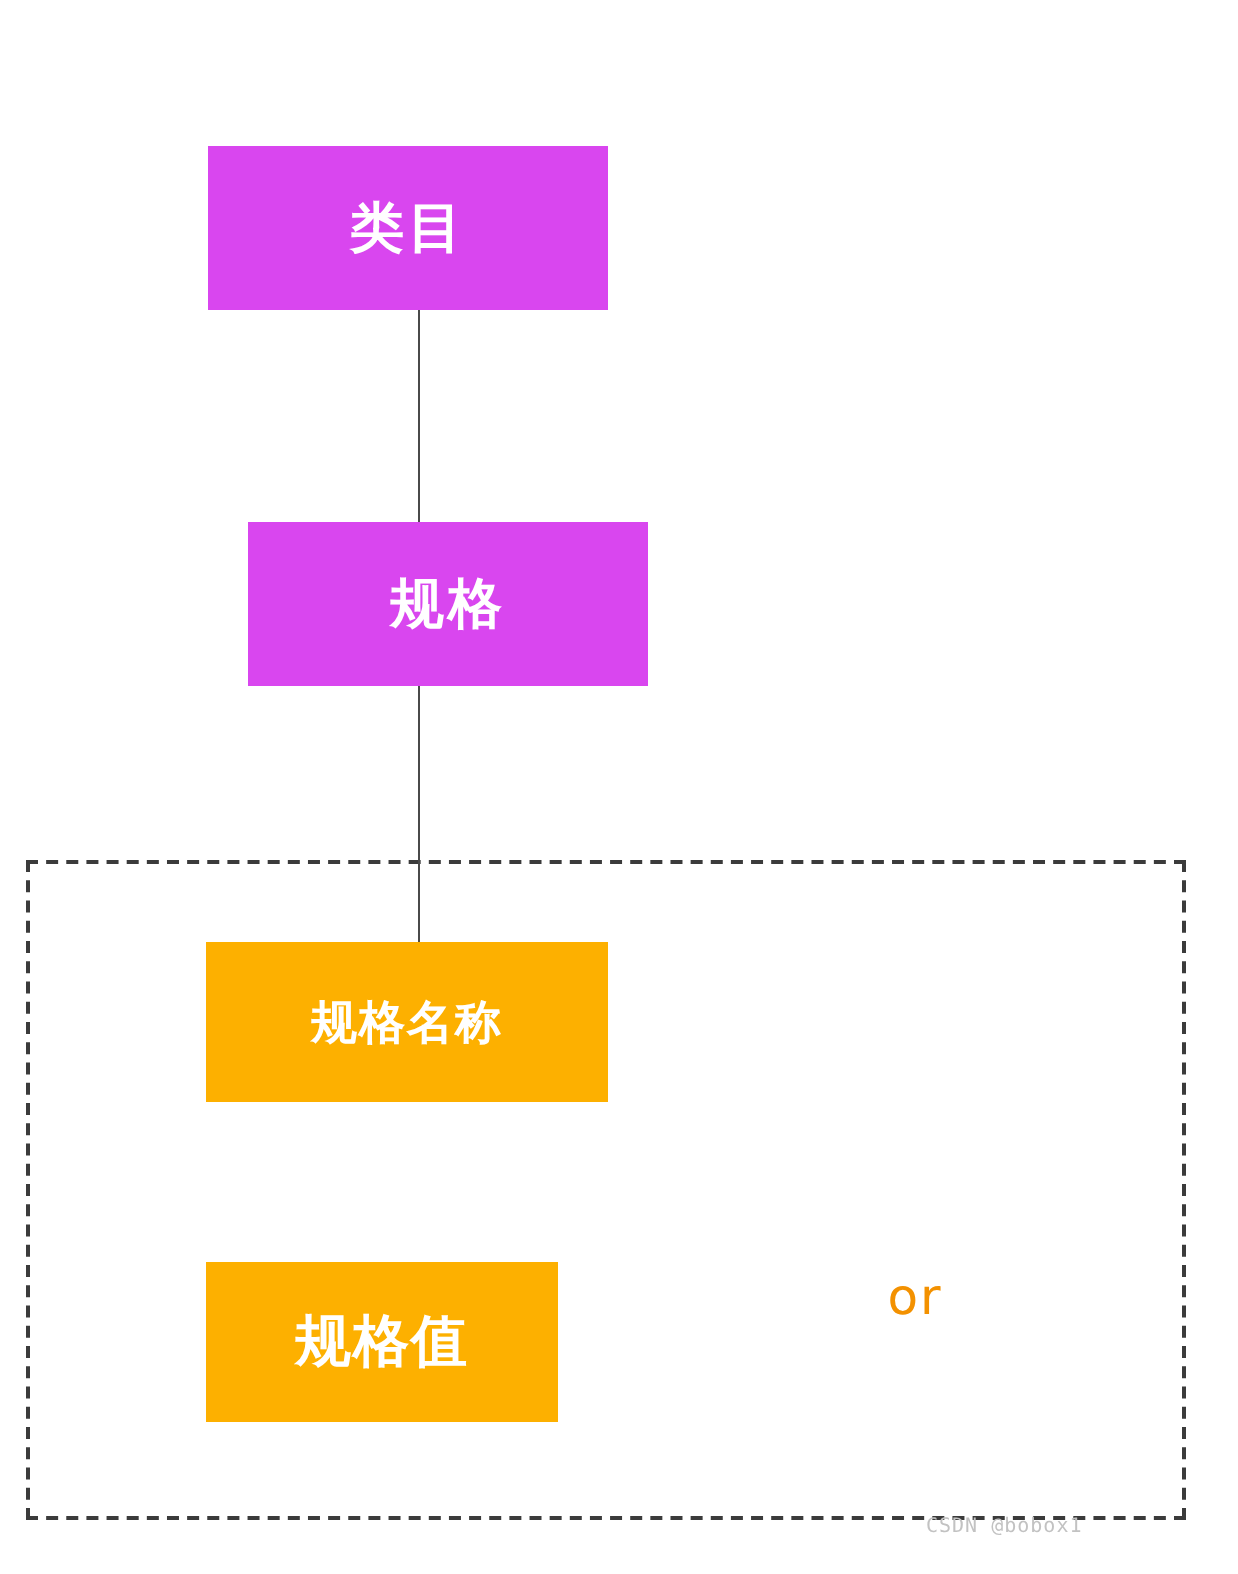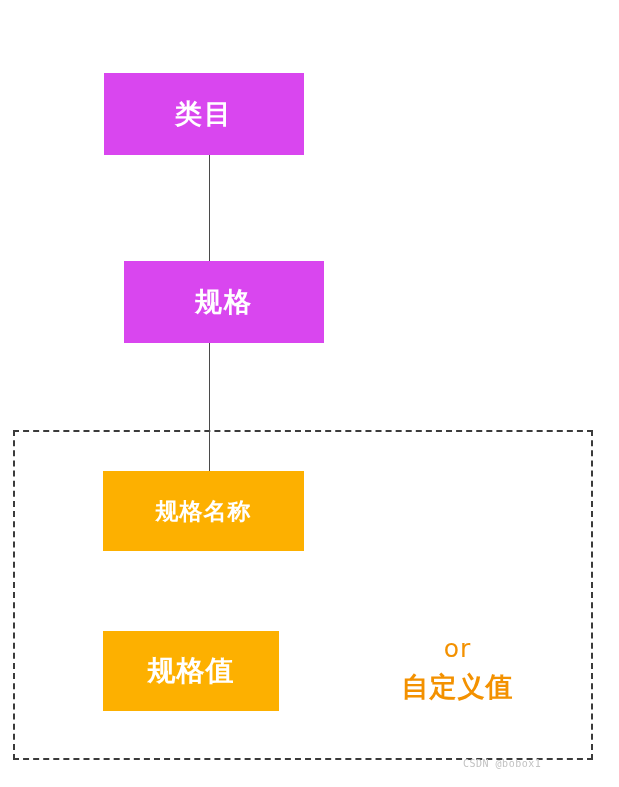--- a/index.html
+++ b/index.html
@@ -133,18 +133,17 @@
   <div class="node node-gray node-category">类目</div>
 
   <div class="node node-gray node-spec">规格</div>
 
   <div class="node node-orange node-spec-name">规格名称</div>
 
   <div class="node node-orange node-spec-value">规格值</div>
 
   <div class="side-label">
     <div class="or-line">or</div>
-    <div>自定义值</div>
   </div>
 
   <div class="watermark">CSDN @bobox1</div>
 
 </div>
 
 </body></html>

